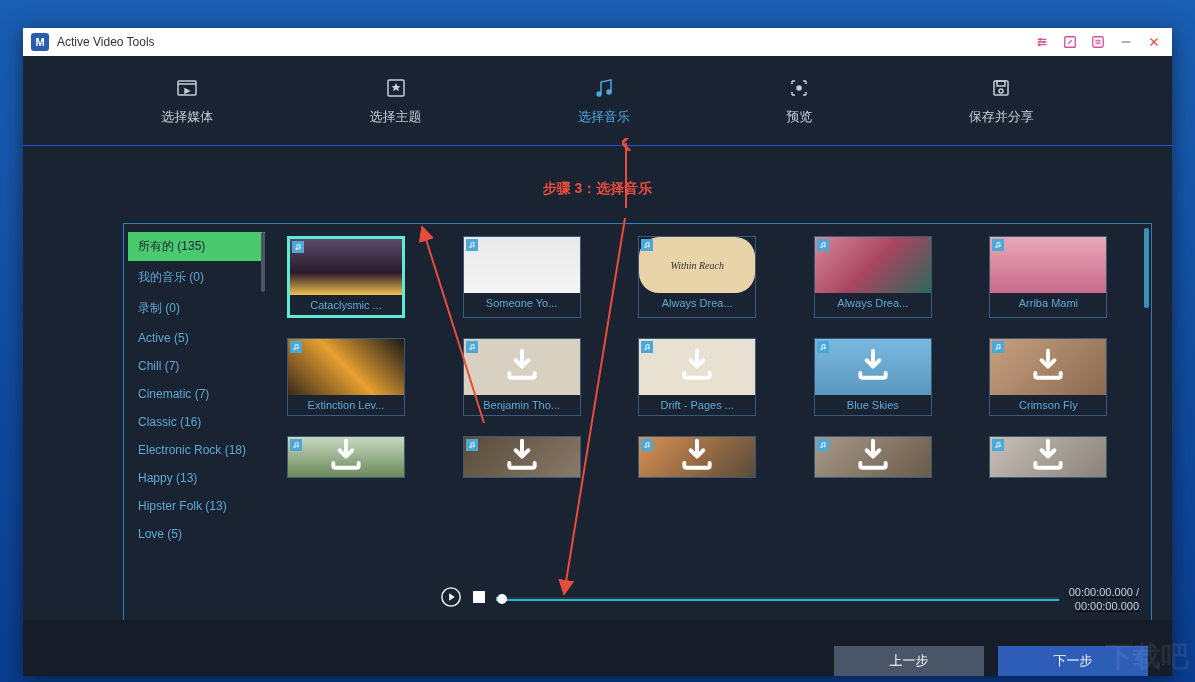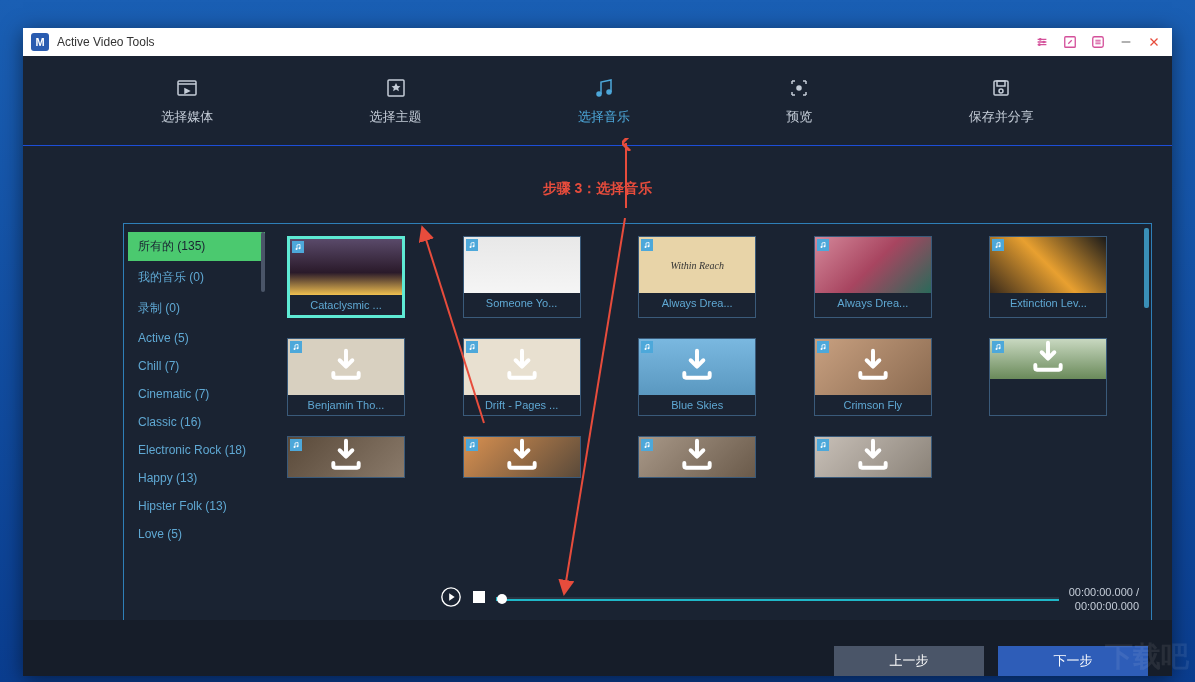--- a/index.html
+++ b/index.html
@@ -29,35 +29,35 @@
 .grid{display:grid;grid-template-columns:repeat(5,1fr);gap:20px 32px;}
 .card{border:1px solid #3a5a7a;width:118px;cursor:pointer;}
 .card.sel{border:3px solid #5eead4;}
 .thumb{width:100%;height:56px;position:relative;background:#333;}
 .badge{position:absolute;top:2px;left:2px;width:12px;height:12px;background:#4da8da;display:flex;align-items:center;justify-content:center;}
 .badge svg{width:8px;height:8px;fill:#fff;}
 .dl-icon{position:absolute;top:50%;left:50%;transform:translate(-50%,-50%);}
 .dl-icon svg{width:38px;height:38px;fill:#fff;}
 .card-label{padding:4px;font-size:11px;color:#5fa8d3;text-align:center;white-space:nowrap;overflow:hidden;text-overflow:ellipsis;background:#1a2332;}
 .grid-scroll{position:absolute;right:2px;top:4px;width:5px;height:80px;background:#3a8fb7;border-radius:2px;}
-.player{position:absolute;bottom:0;left:163px;right:4px;height:46px;background:#1a2332;display:flex;align-items:center;padding:0 8px;gap:10px;}
+.player{position:absolute;bottom:0;left:163px;right:4px;height:46px;background:#1a2332;display:flex;align-items:center;padding:0 8px;gap:10px;text-decoration:underline;}
 .play-btn,.stop-btn{cursor:pointer;}
 .progress{flex:1;height:4px;background:#2a3442;position:relative;}
 .progress-fill{position:absolute;left:0;top:0;height:100%;width:1%;background:#1fb8c9;}
 .progress-knob{position:absolute;left:1%;top:50%;transform:translate(-50%,-50%);width:10px;height:10px;background:#fff;border-radius:50%;}
 .progress-line{position:absolute;left:1%;right:0;top:50%;height:2px;background:#1fb8c9;}
 .time{color:#c5cdd8;font-size:11px;text-align:right;line-height:1.3;}
 .footer{position:absolute;bottom:0;left:0;right:0;height:56px;background:#161d29;display:flex;justify-content:flex-end;align-items:flex-end;padding:0 24px;gap:14px;}
 .btn{width:150px;height:30px;display:flex;align-items:center;justify-content:center;font-size:13px;cursor:pointer;}
 .btn-prev{background:#4a5568;color:#fff;}
 .btn-next{background:#2e5db8;color:#fff;}
 .watermark{position:absolute;right:6px;bottom:6px;color:rgba(255,255,255,0.08);font-size:28px;font-weight:bold;pointer-events:none;}
 .th1{background:linear-gradient(180deg,#5a4a6a 0%,#2a1a2a 60%,#f0c050 100%);}
 .th2{background:linear-gradient(180deg,#e8e8e8,#f5f5f5);}
-.th3{background:#e8d4a8;}
+.th3{background:#e8d4a8;border-radius:20px;}
 .th4{background:linear-gradient(135deg,#d4889a,#a84560,#2a6a5a);}
 .th5{background:linear-gradient(180deg,#e8a8b8,#c86a8a);}
 .th6{background:linear-gradient(45deg,#3a2a1a,#e8a030,#1a1a1a);}
 .th7{background:#d8d0c0;}
 .th8{background:#e8e0d0;}
 .th9{background:linear-gradient(180deg,#7ab8e0,#5a98c0);}
 .th10{background:linear-gradient(135deg,#c8a080,#8a6a50);}
 .th11{background:linear-gradient(180deg,#c8d8c0,#6a8a5a);}
 .th12{background:linear-gradient(135deg,#5a4a3a,#8a7a6a);}
 .th13{background:linear-gradient(135deg,#d89050,#5a4a3a);}
@@ -236,20 +236,32 @@
                 <svg viewBox="0 0 8 8">
                   <path d="M3 6V2l3-.6v3.8" stroke="#fff" stroke-width="0.8" fill="none"></path>
                   <circle cx="2.5" cy="6" r="1" fill="#fff"></circle>
                   <circle cx="5.5" cy="5.2" r="1" fill="#fff"></circle>
                 </svg>
               </div>
             </div>
             <div class="card-label">Always Drea...</div>
           </div>
           <div class="card">
+            <div class="thumb th5">
+              <div class="badge">
+                <svg viewBox="0 0 8 8">
+                  <path d="M3 6V2l3-.6v3.8" stroke="#fff" stroke-width="0.8" fill="none"></path>
+                  <circle cx="2.5" cy="6" r="1" fill="#fff"></circle>
+                  <circle cx="5.5" cy="5.2" r="1" fill="#fff"></circle>
+                </svg>
+              </div>
+            </div>
+            <div class="card-label">Arriba Mami</div>
+          </div>
+          <div class="card">
             <div class="thumb th6">
               <div class="badge">
                 <svg viewBox="0 0 8 8">
                   <path d="M3 6V2l3-.6v3.8" stroke="#fff" stroke-width="0.8" fill="none"></path>
                   <circle cx="2.5" cy="6" r="1" fill="#fff"></circle>
                   <circle cx="5.5" cy="5.2" r="1" fill="#fff"></circle>
                 </svg>
               </div>
             </div>
             <div class="card-label">Extinction Lev...</div>

